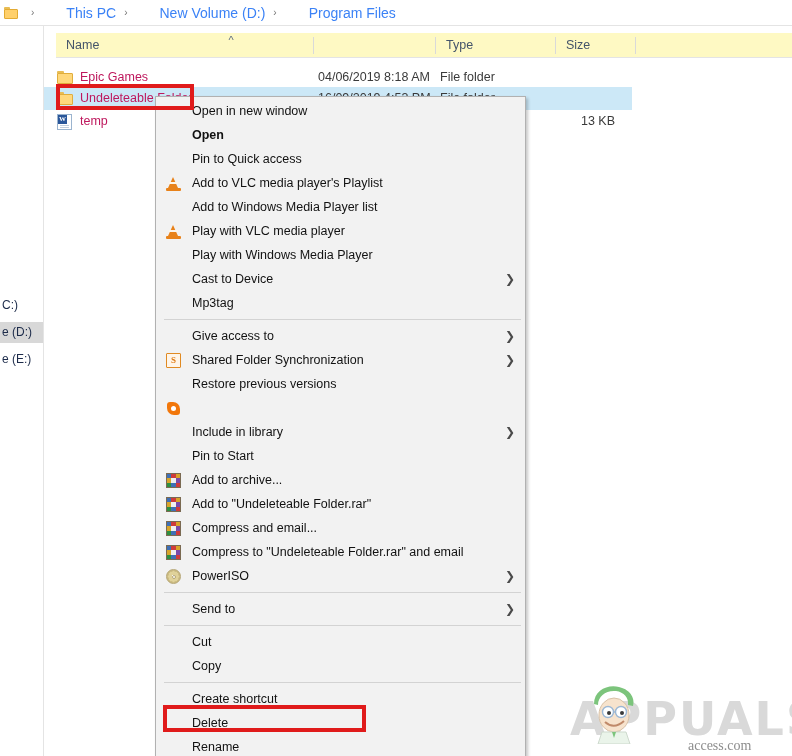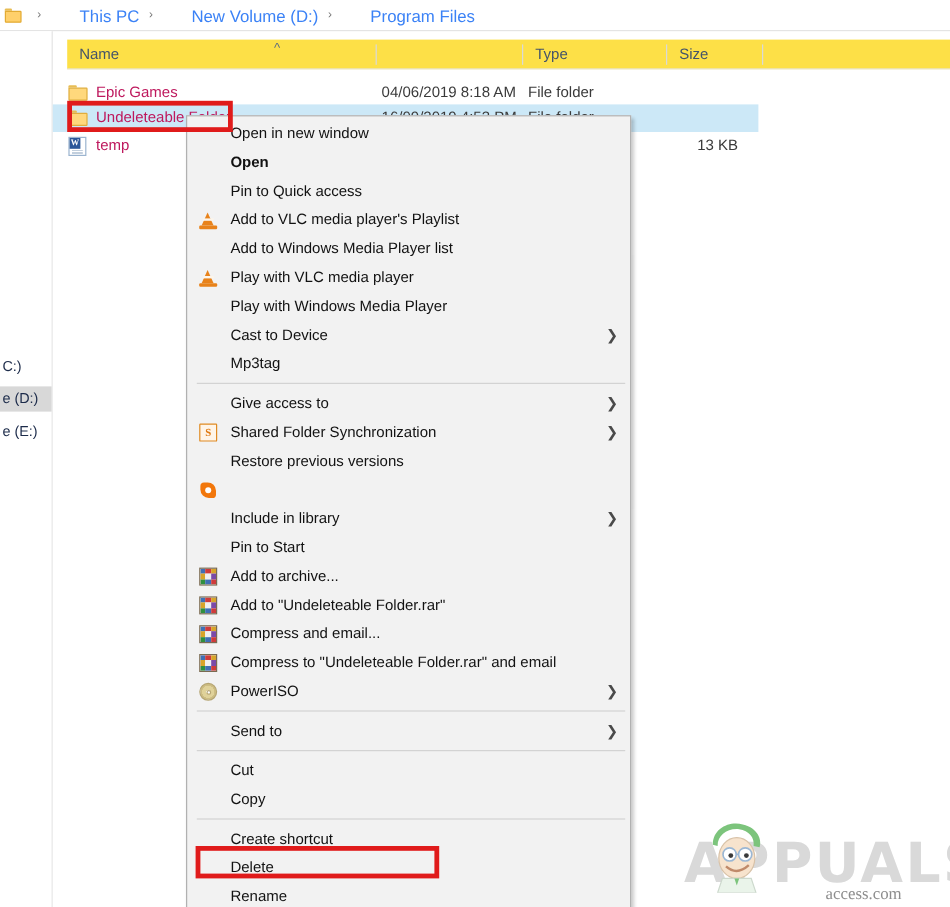--- a/index.html
+++ b/index.html
@@ -62,21 +62,21 @@
     font-size: 10px;
     padding: 0 7px;
     user-select: none;
   }
 
   
   #column-header {
     position: absolute;
     left: 56px; top: 33px;
     width: 736px; height: 25px;
-    background: #fde047;
+    background: #fef9c3;
     box-sizing: border-box;
     border-bottom: 1px solid #e4e4e4;
   }
   .col-head {
     position: absolute;
     top: 0;
     height: 24px;
     line-height: 24px;
     font-size: 12.5px;
     color: #44546a;

